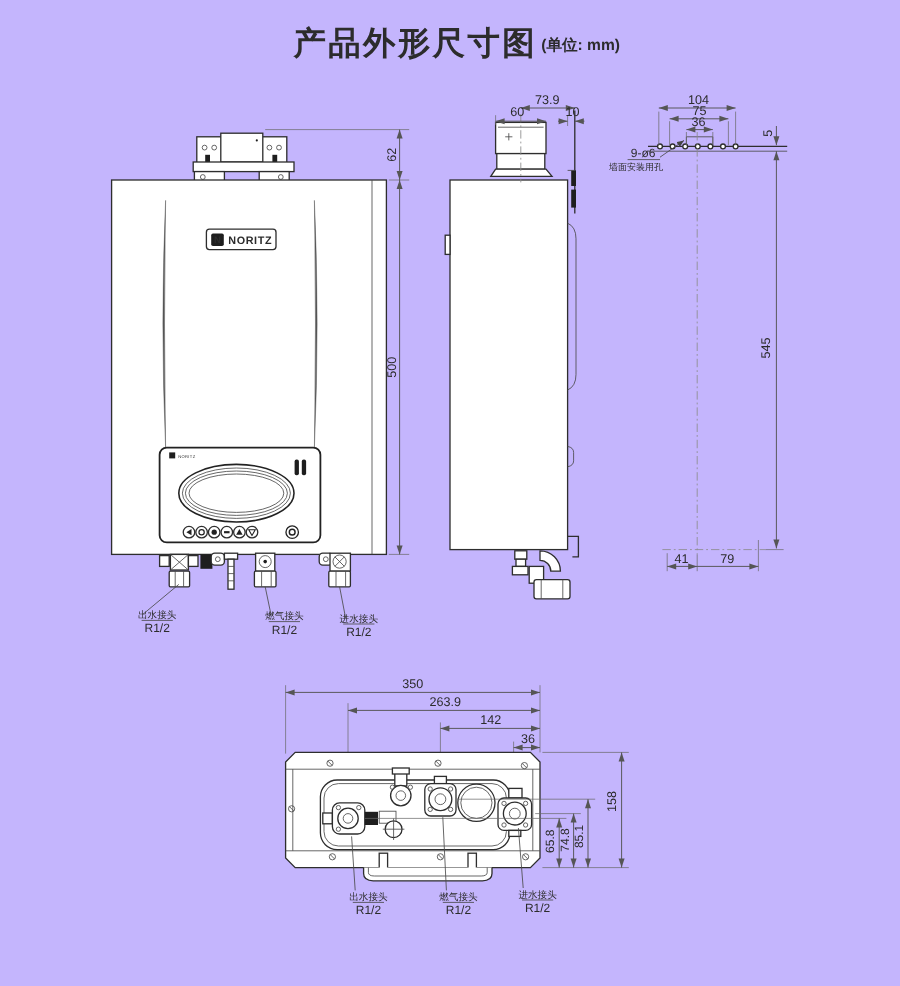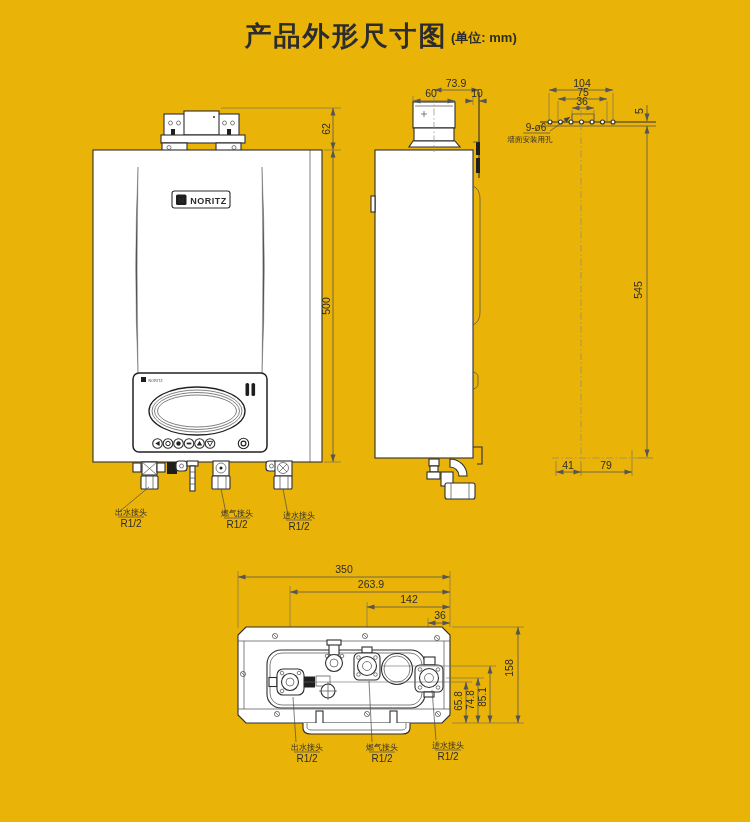--- a/index.html
+++ b/index.html
@@ -1,16 +1,16 @@
 <!DOCTYPE html>
 <html><head>
 <meta charset="utf-8">
 <style>
   html,body{margin:0;padding:0;background:#fff;}
-  #page{position:relative;width:750px;height:822px;background:#eab308;overflow:hidden;
+  #page{position:relative;width:750px;height:822px;background:#c4b5fd;overflow:hidden;
         font-family:"Liberation Sans","DejaVu Sans",sans-serif;}
   svg{position:absolute;left:0;top:0;}
   .ol{stroke:#2e2e2e;stroke-width:1.1;fill:none;}
   .olw{stroke:#2e2e2e;stroke-width:1.1;fill:#ffffff;}
   .tl{stroke:#4a4a4a;stroke-width:0.7;fill:none;}
   .dim{stroke:#555;stroke-width:0.8;fill:none;}
   .ext{stroke:#6a6a6a;stroke-width:0.6;fill:none;}
   .cl{stroke:#8a8a8a;stroke-width:0.7;fill:none;stroke-dasharray:7 2.5 1.5 2.5;}
   .dk{fill:#1e1e1e;stroke:none;}
   text{fill:#2c2c2c;}

